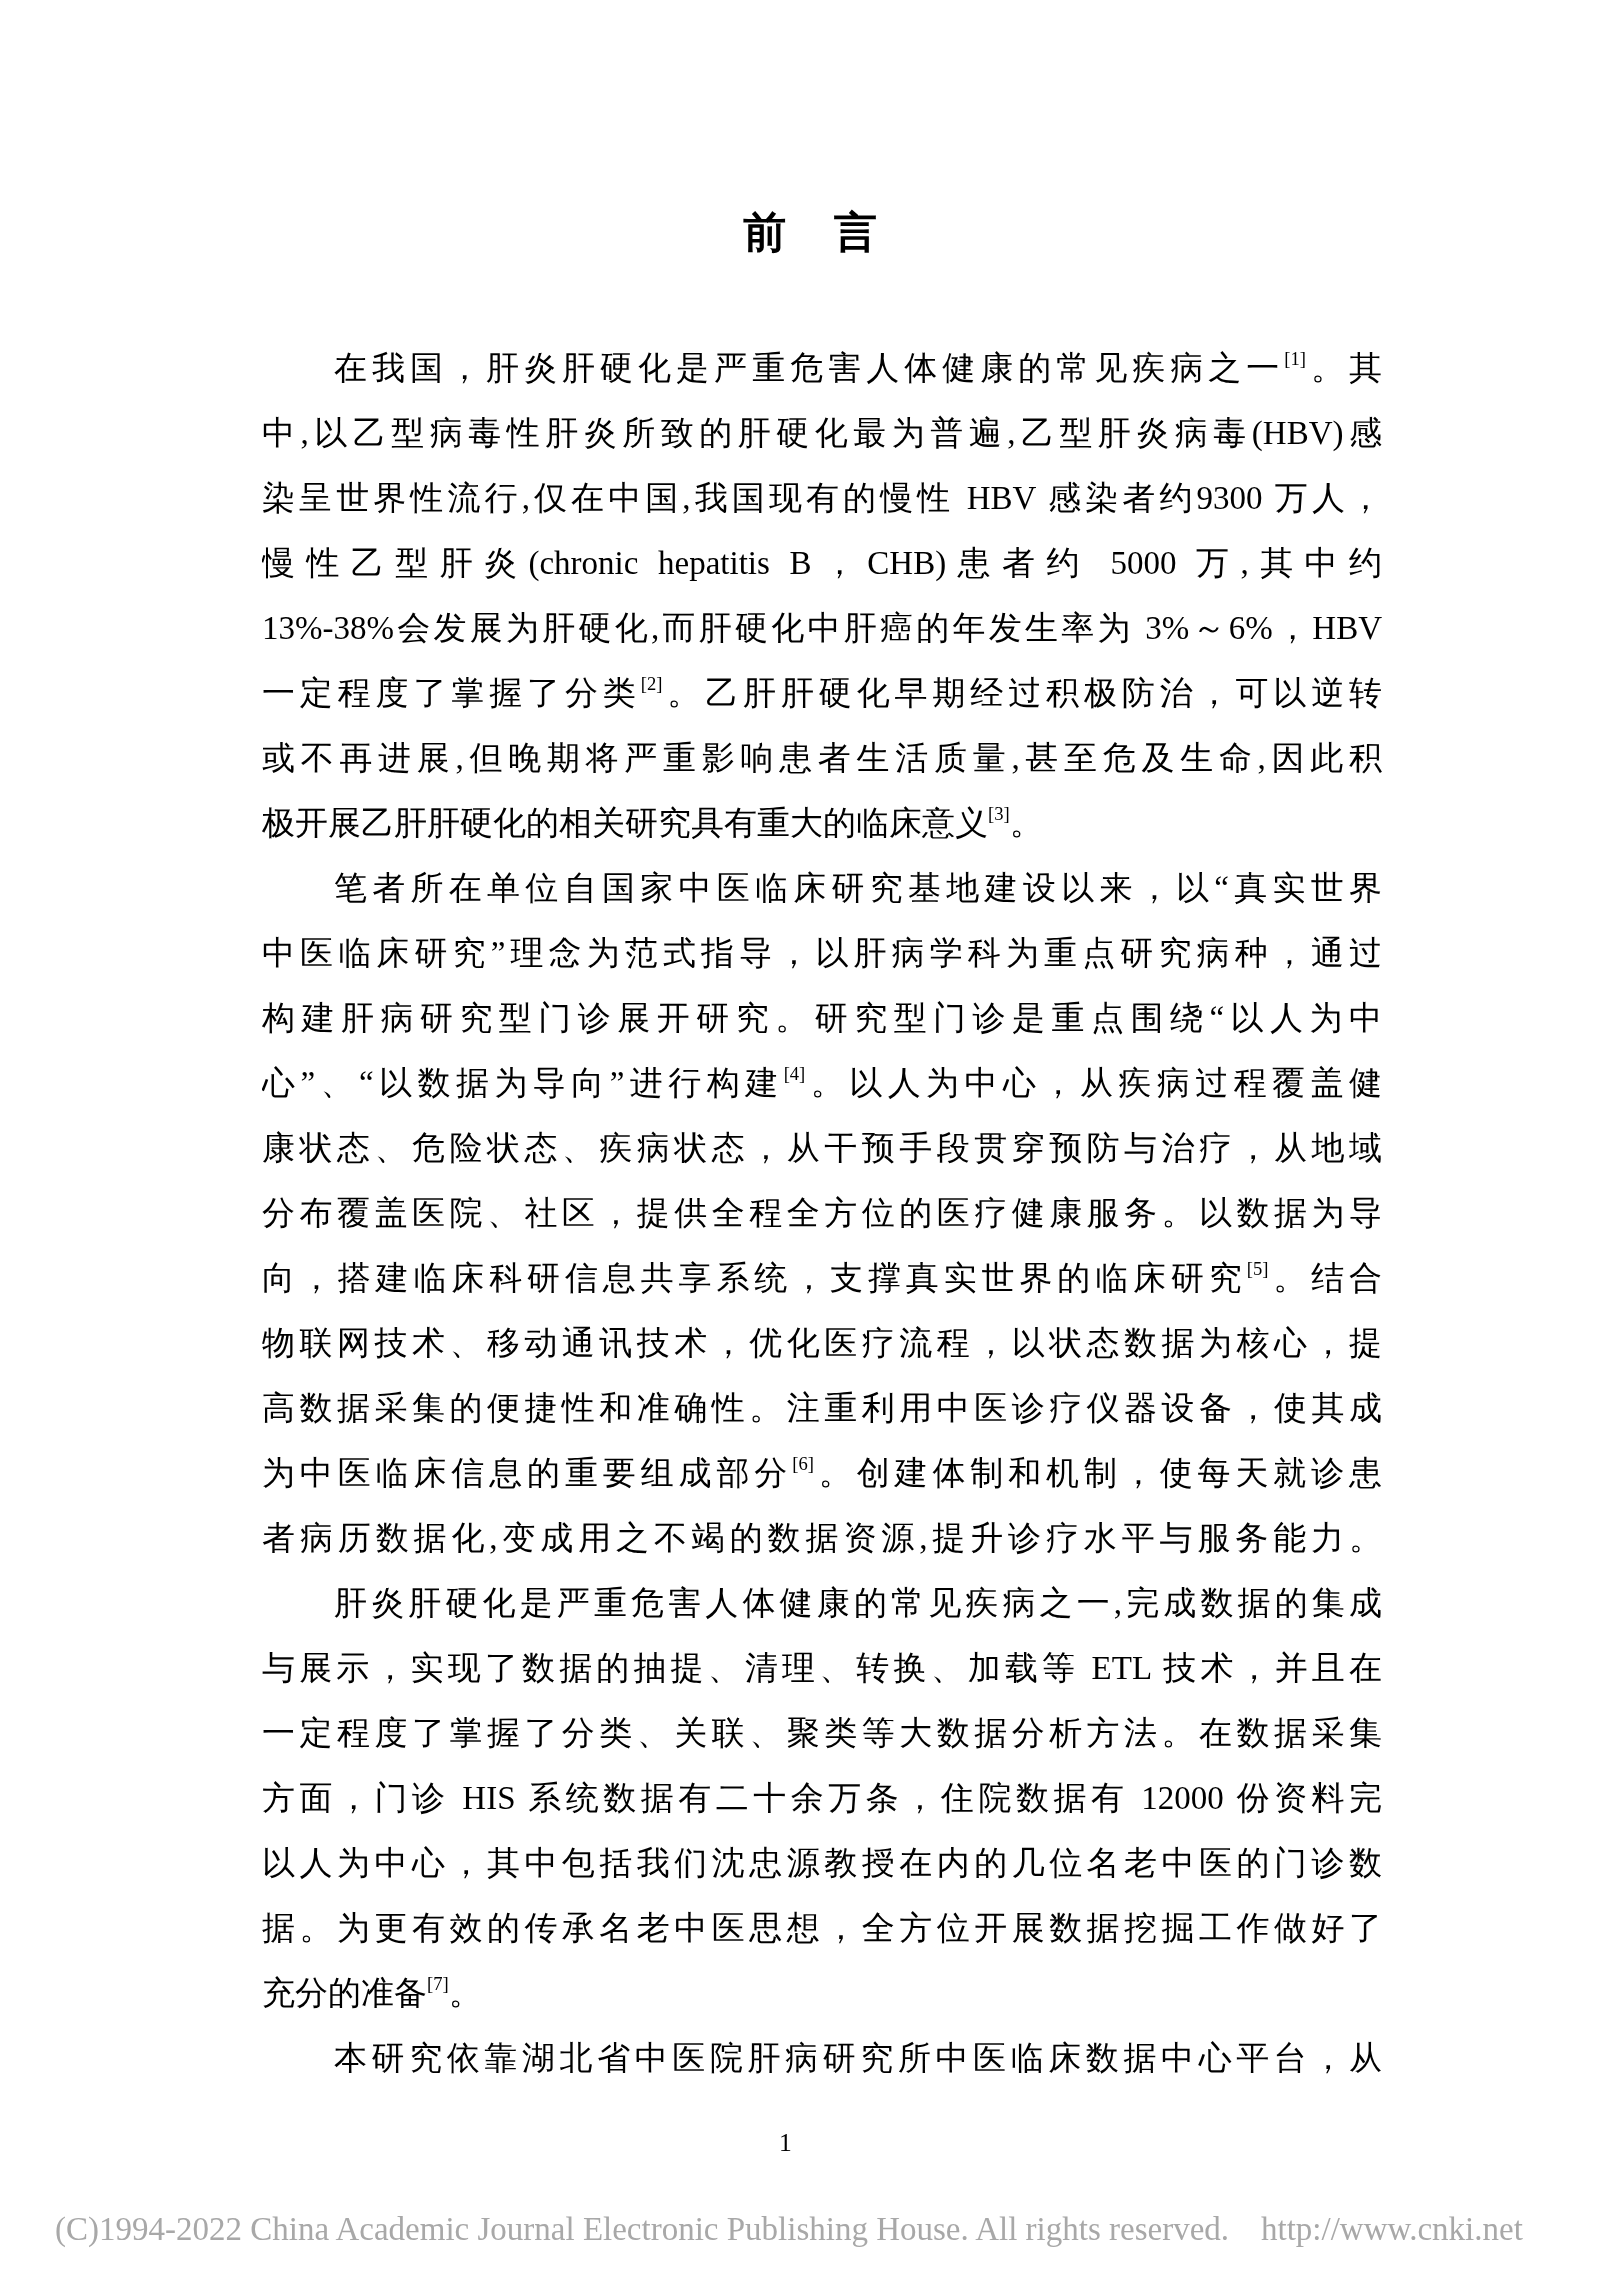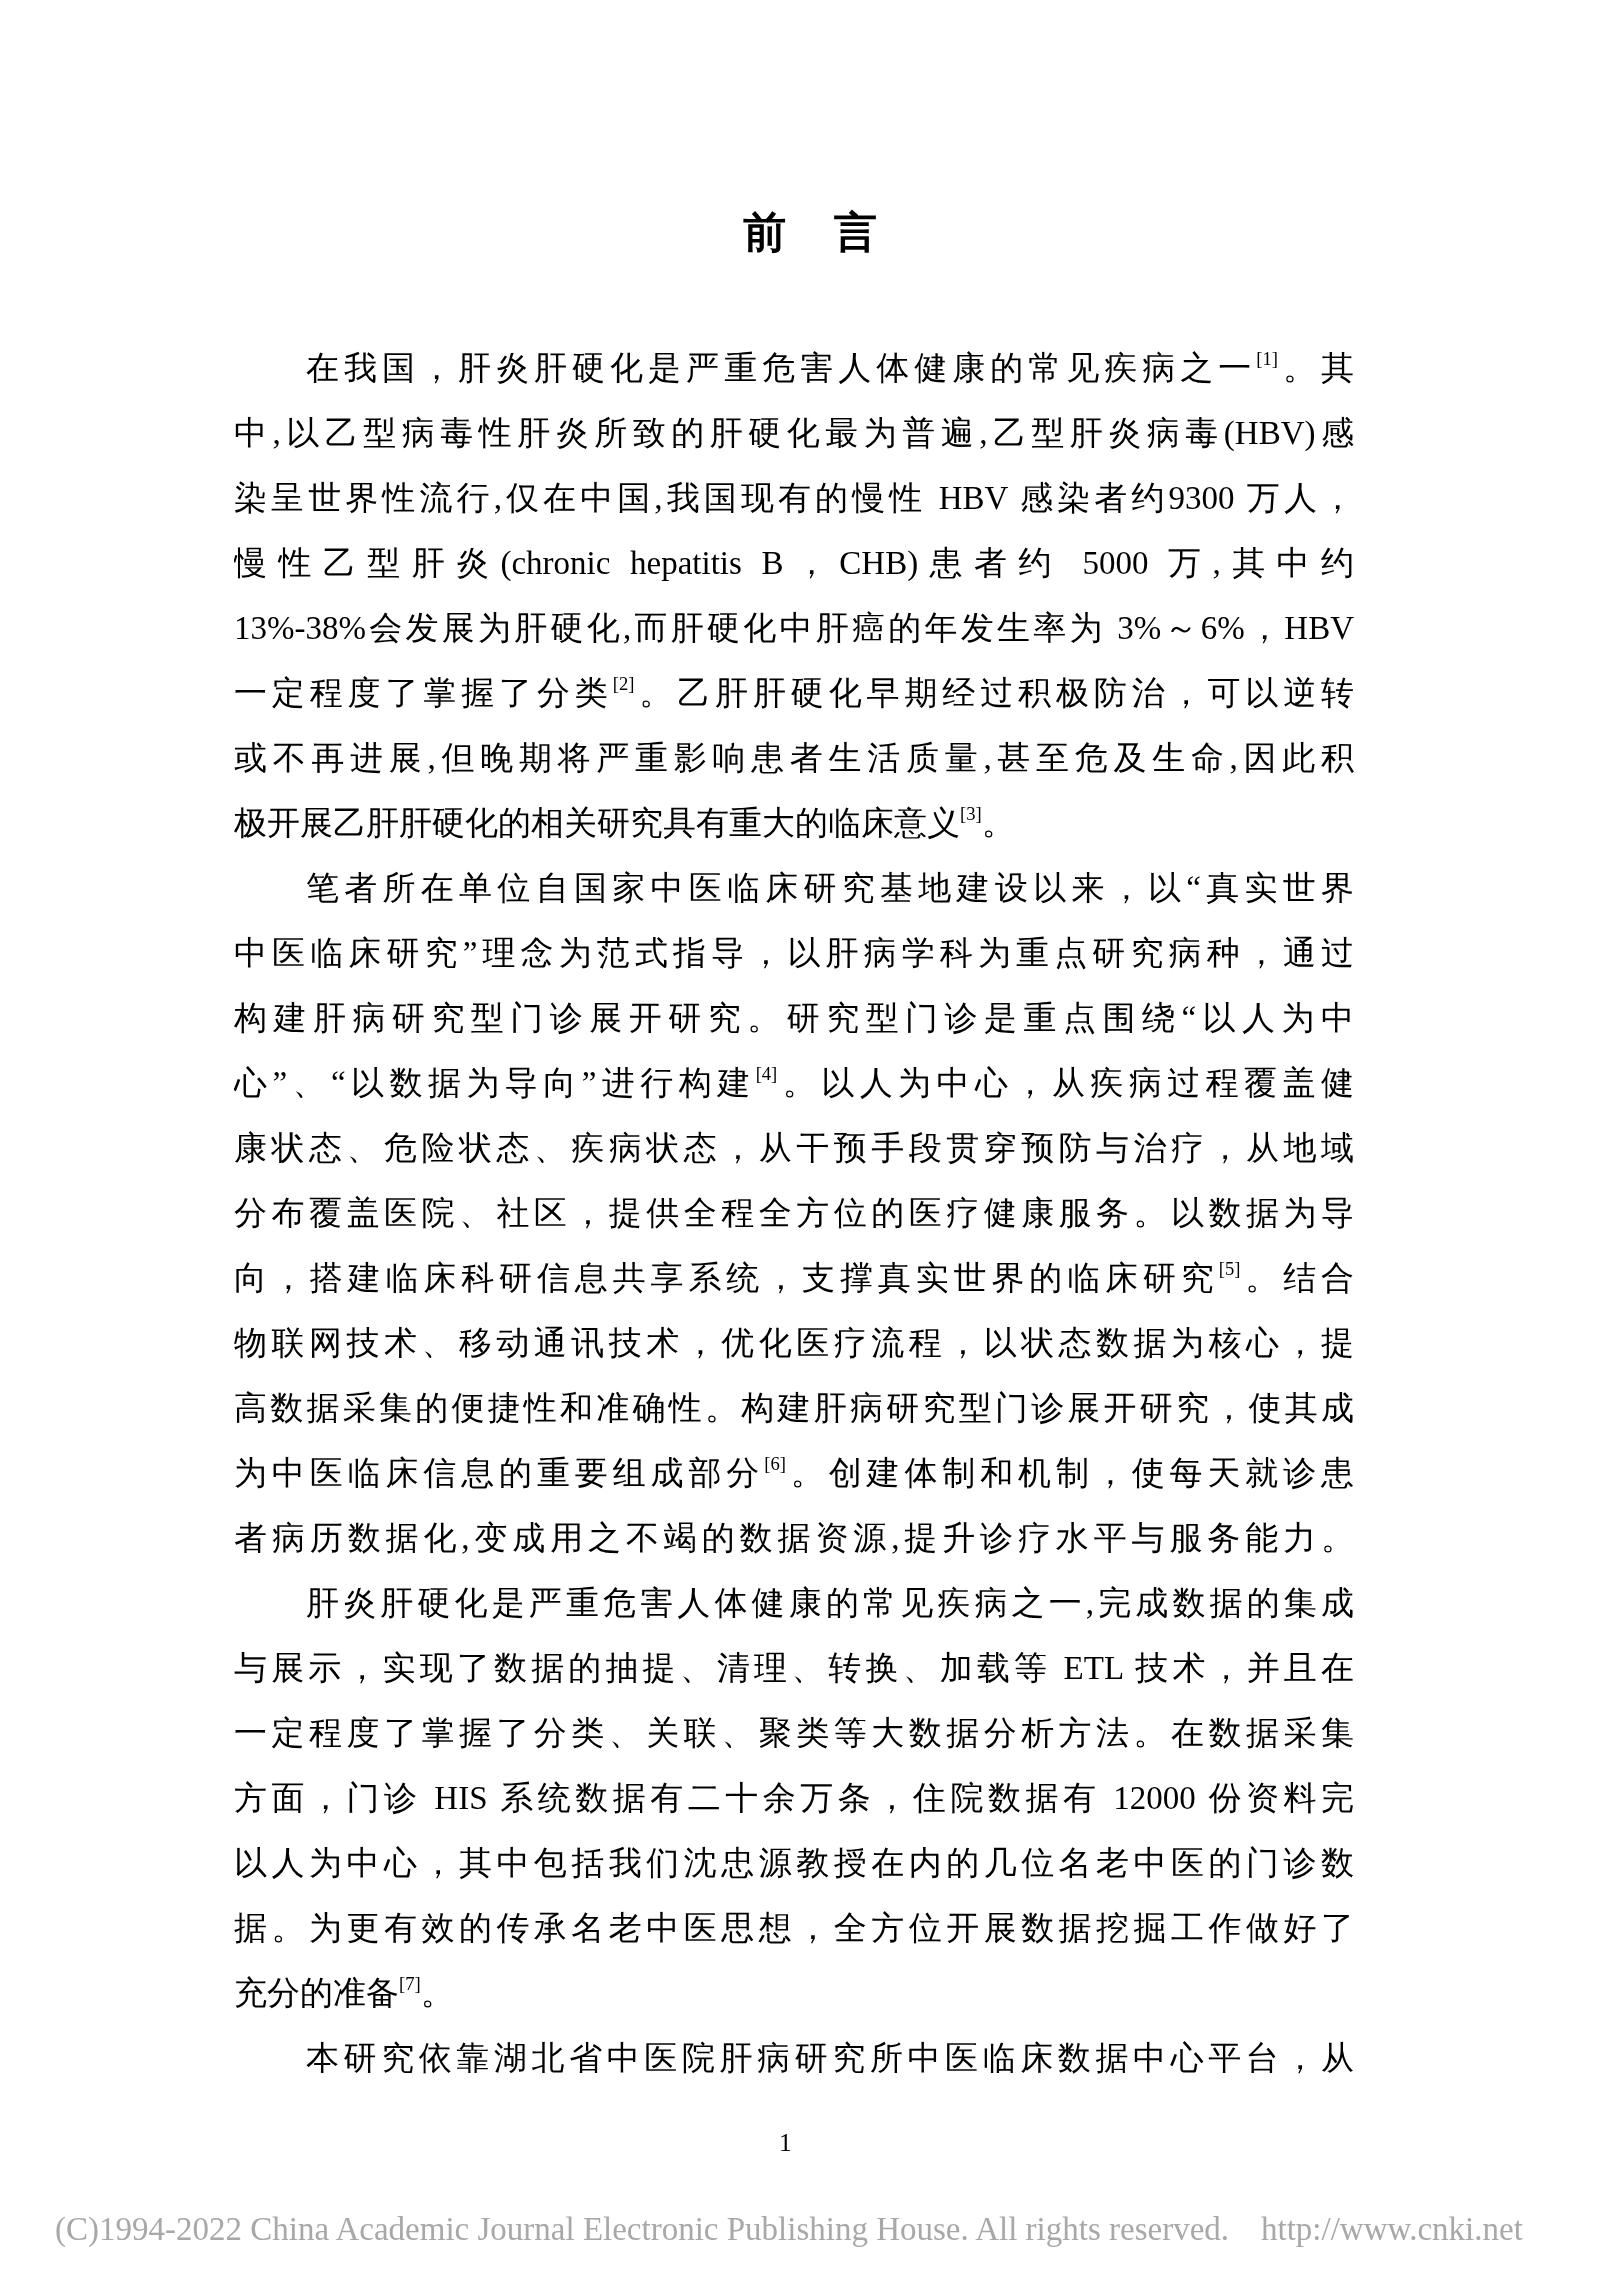--- a/index.html
+++ b/index.html
@@ -20,21 +20,21 @@
     width: 1620px;
     text-align: center;
     font-size: 43px;
     font-weight: bold;
     line-height: 49px;
     word-spacing: 37px;
     white-space: pre;
   }
   .body-text {
     position: absolute;
-    left: 234px;
+    left: 262px;
     top: 336px;
     width: 1120px;
     font-size: 33px;
   }
   .line {
     height: 65px;
     line-height: 65px;
     text-align: justify;
     text-align-last: justify;
     overflow: hidden;
@@ -88,21 +88,21 @@
 
     <div class="para">
       <div class="line indent"><span>笔者所在单位自国家中医临床研究基地建设以来，以“真实世界</span></div>
       <div class="line"><span>中医临床研究”理念为范式指导，以肝病学科为重点研究病种，通过</span></div>
       <div class="line"><span>构建肝病研究型门诊展开研究。研究型门诊是重点围绕“以人为中</span></div>
       <div class="line"><span>心”、“以数据为导向”进行构建</span><sup class="ref">[4]</sup><span>。以人为中心，从疾病过程覆盖健</span></div>
       <div class="line"><span>康状态、危险状态、疾病状态，从干预手段贯穿预防与治疗，从地域</span></div>
       <div class="line"><span>分布覆盖医院、社区，提供全程全方位的医疗健康服务。以数据为导</span></div>
       <div class="line"><span>向，搭建临床科研信息共享系统，支撑真实世界的临床研究</span><sup class="ref">[5]</sup><span>。结合</span></div>
       <div class="line"><span>物联网技术、移动通讯技术，优化医疗流程，以状态数据为核心，提</span></div>
-      <div class="line"><span>高数据采集的便捷性和准确性。构建肝病研究型门诊展开研究，使其成</span></div>
+      <div class="line"><span>高数据采集的便捷性和准确性。注重利用中医诊疗仪器设备，使其成</span></div>
       <div class="line"><span>为中医临床信息的重要组成部分</span><sup class="ref">[6]</sup><span>。创建体制和机制，使每天就诊患</span></div>
       <div class="line"><span>者病历数据化,变成用之不竭的数据资源,提升诊疗水平与服务能力。</span></div>
     </div>
 
     <div class="para">
       <div class="line indent"><span>肝炎肝硬化是严重危害人体健康的常见疾病之一,完成数据的集成</span></div>
       <div class="line"><span>与展示，实现了数据的抽提、清理、转换、加载等 ETL 技术，并且在</span></div>
       <div class="line"><span>一定程度了掌握了分类、关联、聚类等大数据分析方法。在数据采集</span></div>
       <div class="line"><span>方面，门诊 HIS 系统数据有二十余万条，住院数据有 12000 份资料完</span></div>
       <div class="line"><span>以人为中心，其中包括我们沈忠源教授在内的几位名老中医的门诊数</span></div>

